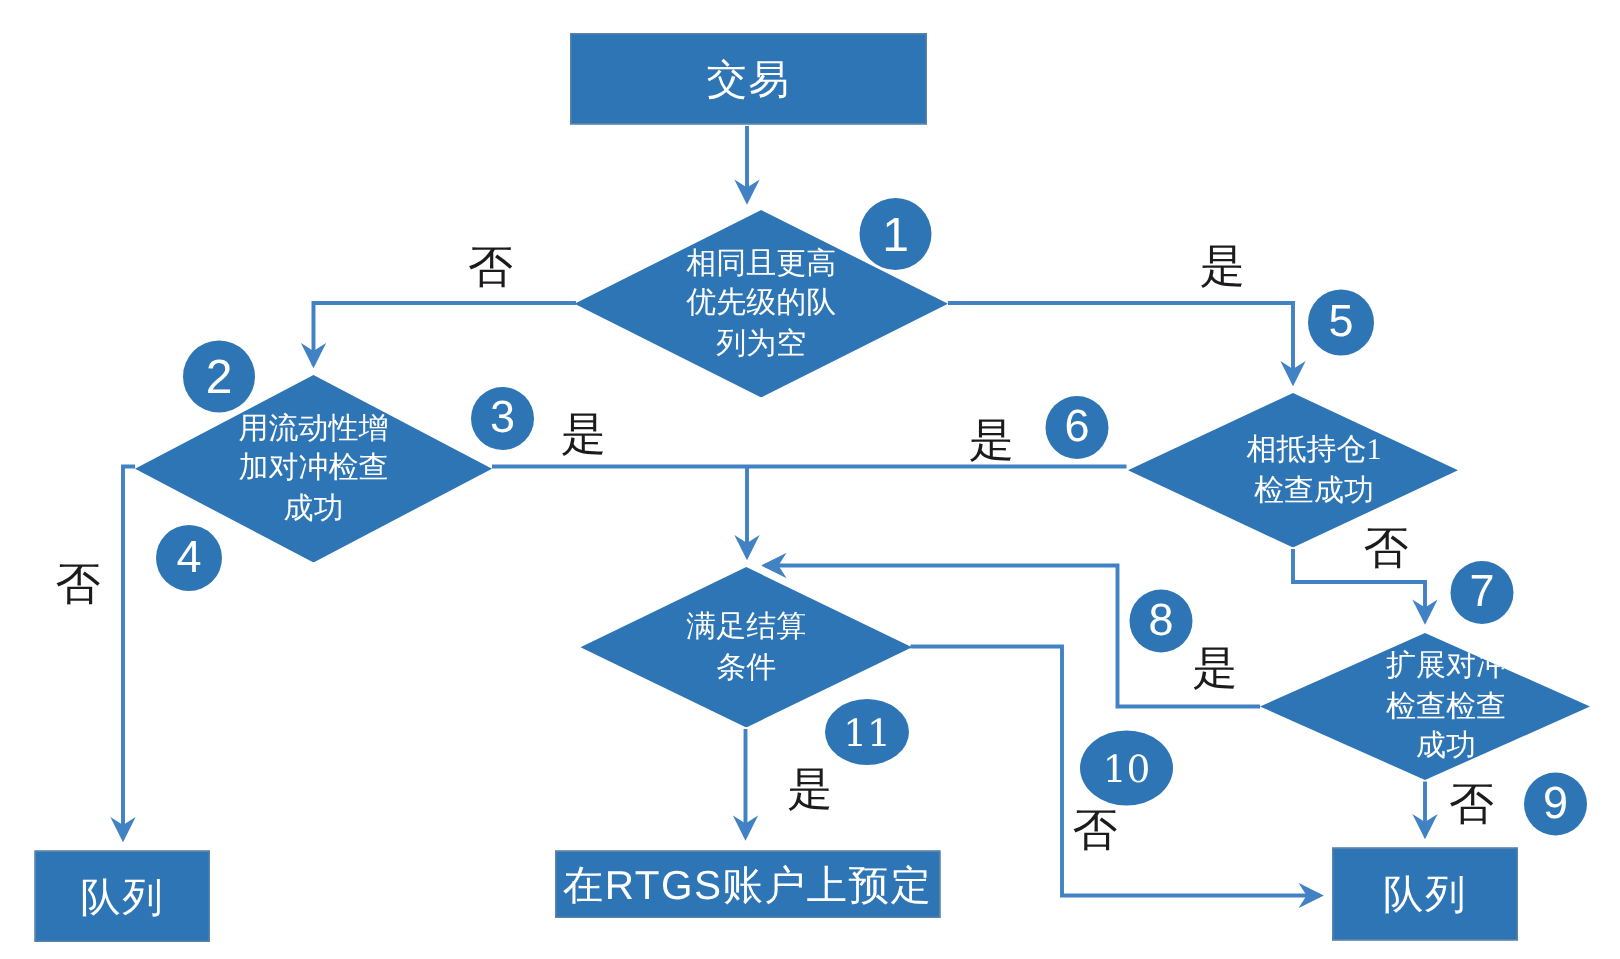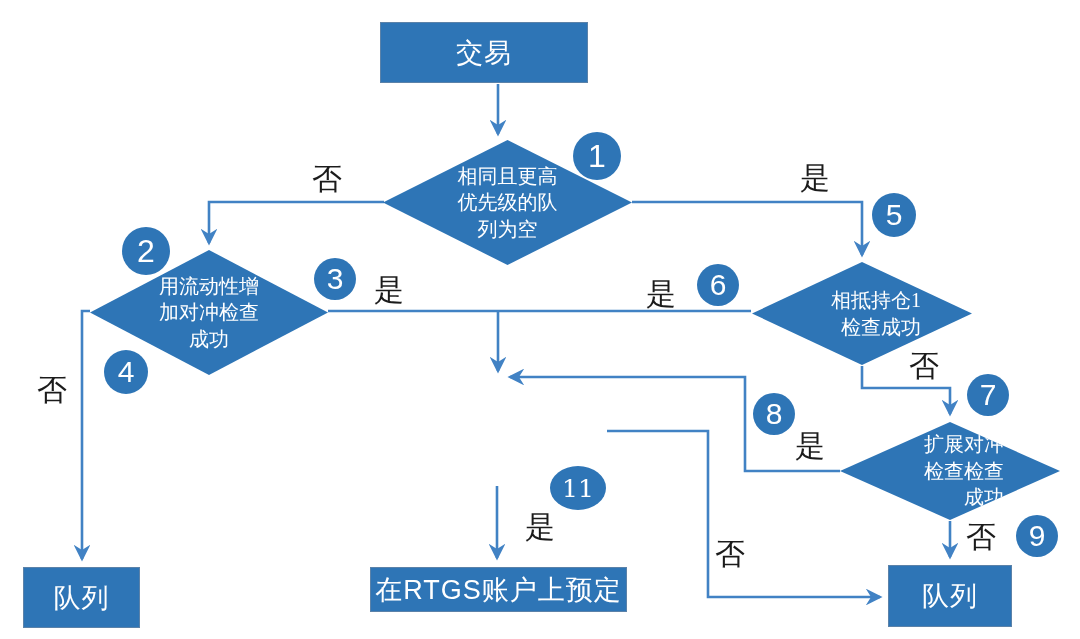--- a/index.html
+++ b/index.html
@@ -10,33 +10,33 @@
   .connectors{position:absolute;left:0;top:0;width:1080px;height:639px;}
   .connectors polyline{fill:none;stroke:var(--connector,#4182c4);stroke-width:2.6px;}
   .connectors .arrow-end{marker-end:url(#arrowhead);}
   .shape{
     position:absolute;background:var(--shape-fill,#2e75b6);color:var(--shape-text,#fff);
     display:flex;align-items:center;justify-content:center;text-align:center;box-sizing:border-box;
   }
   .rect{border:1px solid #5b82a9;font-size:27px;letter-spacing:1px;}
   .diamond{clip-path:polygon(50% 0,100% 50%,50% 100%,0 50%);font-size:20px;line-height:1.32;}
   .diamond span{white-space:pre-line;display:block;font-family:Liberation Serif, serif;}
-  .align-left span{text-align:right;margin-left:28px;}
+  .align-left span{text-align:center;margin-left:28px;}
   .badge{
     position:absolute;background:var(--shape-fill,#2e75b6);color:#fff;border-radius:50%;
     display:flex;align-items:center;justify-content:center;font-size:30px;
   }
   .badge.big{font-size:32px;}
   .badge.serif{font-family:"DejaVu Serif","Liberation Serif",serif;font-size:25px;}
   .elabel{
     position:absolute;transform:translate(-50%,-50%);color:var(--label-text,#1b1b1b);
     font-size:30px;line-height:1;white-space:nowrap;
   }
   
-  .n-trade{left:380px;top:22px;width:208px;height:61px;}
+  .n-trade{left:380px;top:22px;width:238px;height:61px;}
   .n-queue-left{left:23px;top:567px;width:117px;height:61px;}
   .n-rtgs{left:370px;top:567px;width:257px;height:45px;}
   .n-queue-right{left:888px;top:565px;width:124px;height:62px;}
   
   .d1{left:383px;top:140px;width:249px;height:125px;}
   .d2{left:90px;top:250px;width:238px;height:125px;}
   .d3{left:752px;top:262px;width:220px;height:103px;}
   .d4{left:387px;top:378px;width:221px;height:107px;}
   .d5{left:840px;top:422px;width:220px;height:98px;}
   
@@ -107,35 +107,40 @@
   </div>
   <div class="shape diamond d2">
     <span>用流动性增
 加对冲检查
 成功</span>
   </div>
   <div class="shape diamond d3 align-left">
     <span>相抵持仓1
 检查成功</span>
   </div>
+  <div class="shape diamond d4">
+    <span>满足结算
+条件</span>
+  </div>
   <div class="shape diamond d5 align-left">
     <span>扩展对冲
 检查检查
 成功</span>
   </div>
 
   <div class="badge big b1">1</div>
   <div class="badge big b2">2</div>
   <div class="badge b3">3</div>
   <div class="badge b4">4</div>
   <div class="badge b5">5</div>
   <div class="badge b6">6</div>
   <div class="badge b7">7</div>
   <div class="badge b8">8</div>
   <div class="badge b9">9</div>
+  <div class="badge serif b10">10</div>
   <div class="badge serif b11">11</div>
 
   <div class="elabel l-no1">否</div>
   <div class="elabel l-yes5">是</div>
   <div class="elabel l-yes3">是</div>
   <div class="elabel l-no4">否</div>
   <div class="elabel l-yes6">是</div>
   <div class="elabel l-no7">否</div>
   <div class="elabel l-yes8">是</div>
   <div class="elabel l-no9">否</div>

